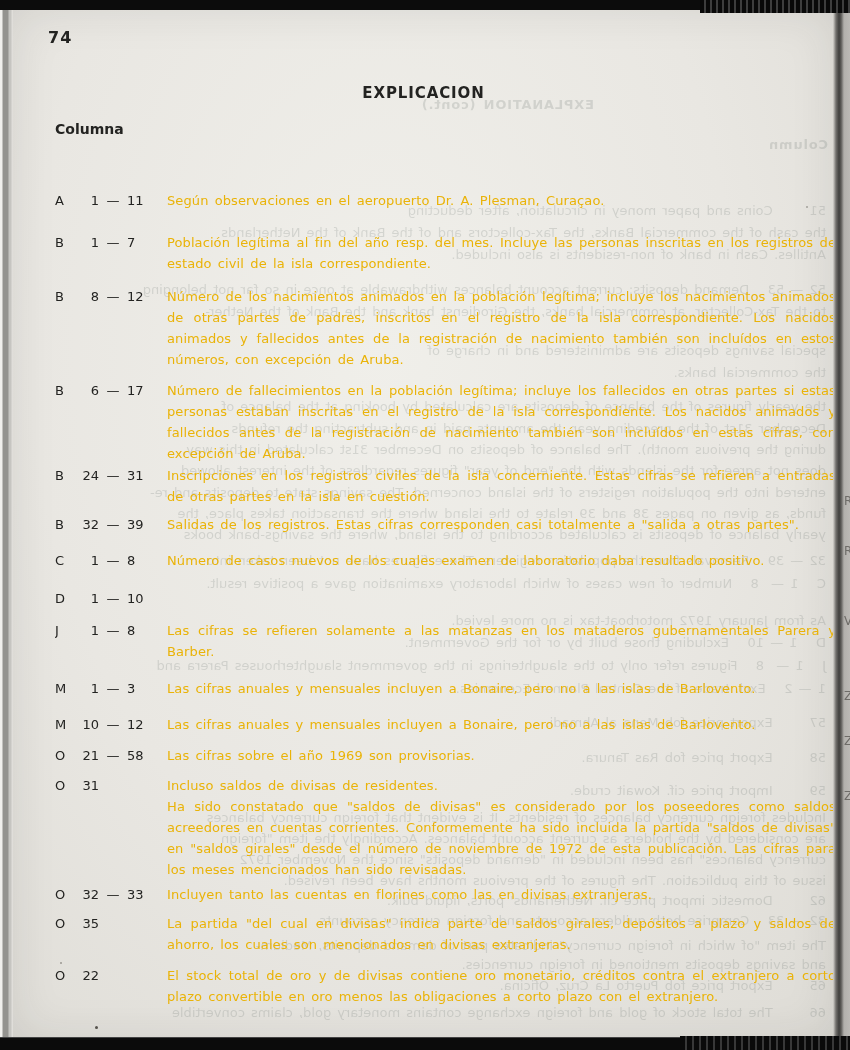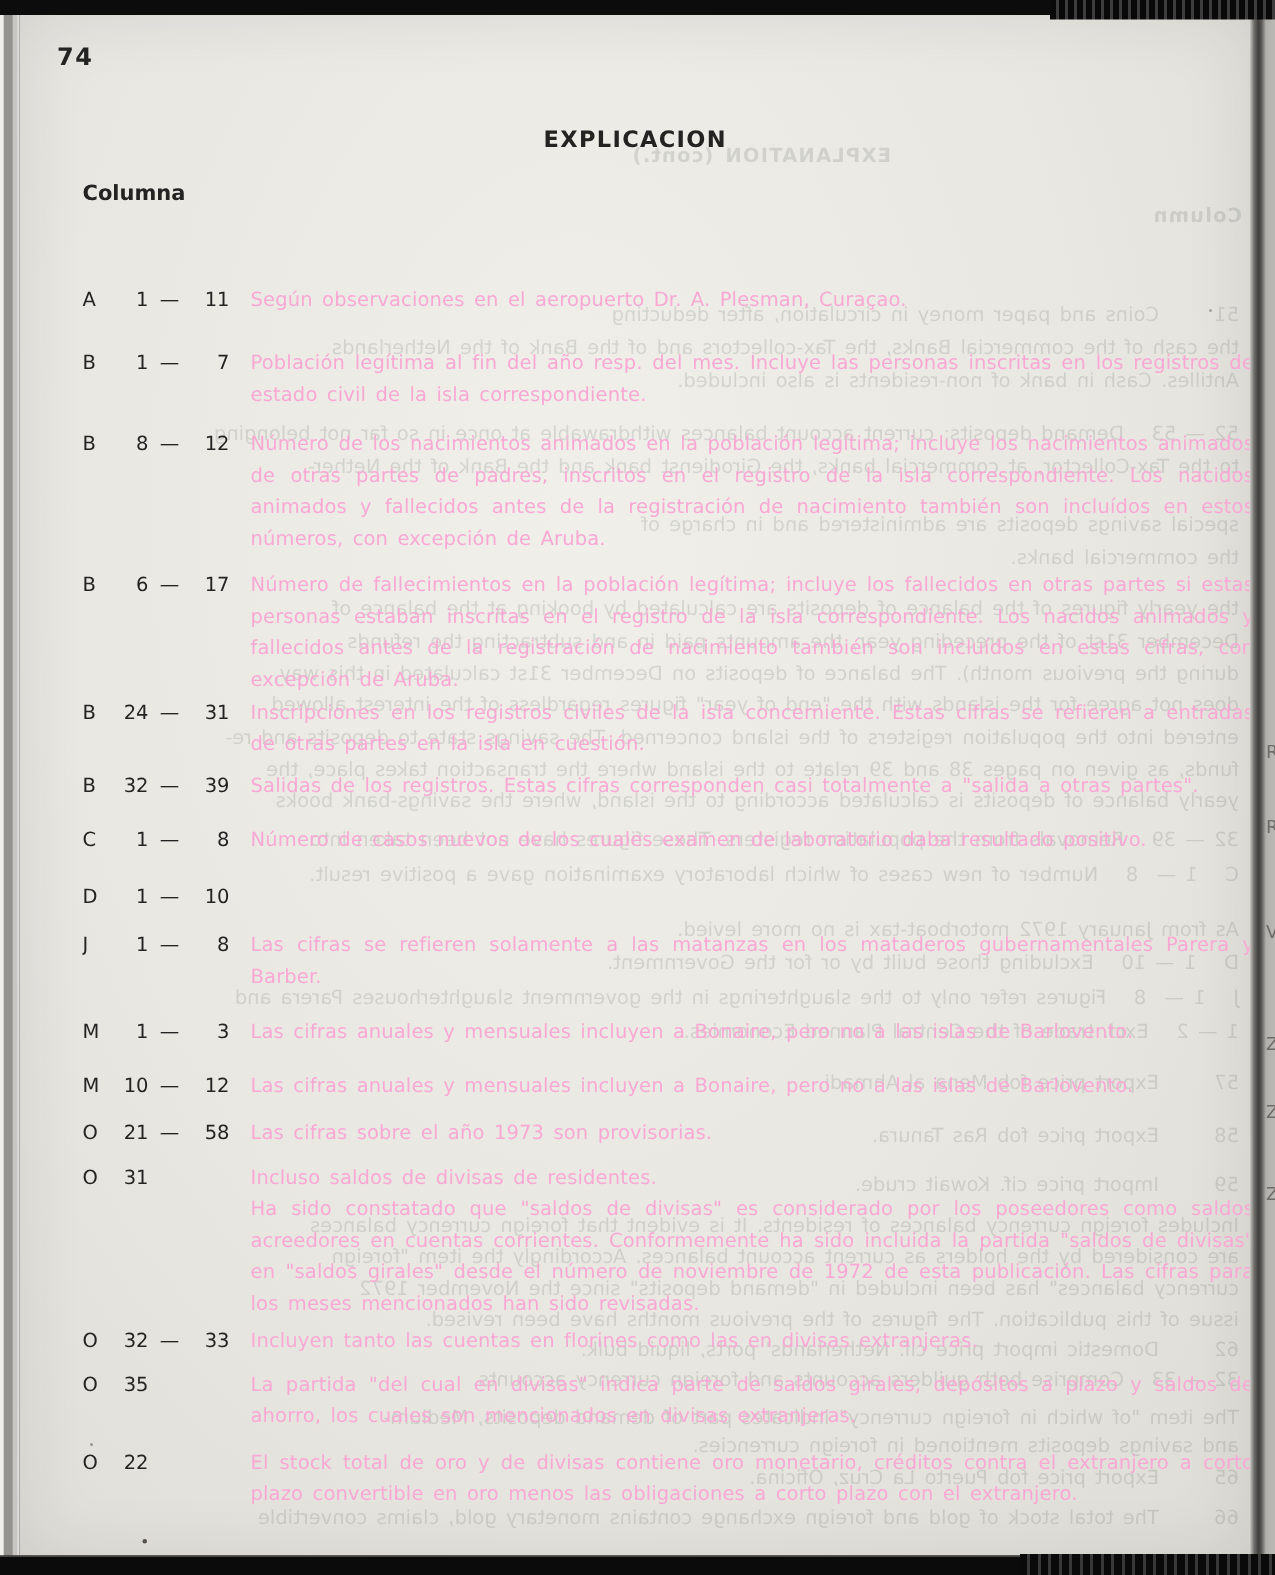--- a/index.html
+++ b/index.html
@@ -31,34 +31,34 @@
   
   .ghost{
     position:absolute;left:13px;top:10px;width:821px;height:1029px;overflow:hidden;
     transform:scaleX(-1);opacity:0.155;color:#46534f;filter:blur(0.4px);
   }
   .ghost-line{position:absolute;left:10px;white-space:pre;font-size:13px;line-height:21px;word-spacing:2px;}
   .ghost-line.head{font-weight:bold;letter-spacing:0.8px;}
 
   
   .ink{color:#232321;}
-  .page-number{position:absolute;left:38px;top:28px;font-size:16px;font-weight:bold;letter-spacing:1px;}
+  .page-number{position:absolute;left:48px;top:28px;font-size:16px;font-weight:bold;letter-spacing:1px;}
   .doc-title{position:absolute;left:13px;top:84px;width:821px;text-align:center;
     font-size:15px;font-weight:bold;letter-spacing:0.9px;}
   .column-header{position:absolute;left:55px;top:121px;font-size:14px;font-weight:bold;}
 
   .entries{position:absolute;left:55px;top:0;width:781px;height:1040px;overflow:hidden;}
   .entry{position:absolute;left:0;width:781px;display:flex;align-items:flex-start;}
   .entry,.entry *{font-size:13px;line-height:21px;}
   .code{flex:none;width:104px;display:flex;color:#232321;}
   .cl{width:24px;}
   .n1{width:20px;text-align:right;}
   .dsh{width:28px;text-align:center;}
-  .n2{width:26px;text-align:right;}
-  .paras{flex:1 1 auto;margin-left:8px;min-width:0;color:#f9a8d4;}
+  .n2{width:26px;text-align:left;}
+  .paras{flex:1 1 auto;margin-left:8px;min-width:0;color:#eab308;}
   .para{text-align:justify;text-justify:inter-word;word-spacing:2px;letter-spacing:0.1px;}
   .para.nowrap{white-space:nowrap;text-align:left;}
 </style>
 </head>
 <body>
 
 <div class="scan">
 
   <div class="paper"></div>
 
@@ -235,21 +235,21 @@
   </div>
 
   <div class="entry" style="top: 745px;">
     <div class="code">
       <span class="cl">O</span>
       <span class="n1">21</span>
       <span class="dsh">—</span>
       <span class="n2">58</span>
     </div>
     <div class="paras">
-          <div class="para nowrap">Las cifras sobre el año 1973 son provisorias.</div>
+          <div class="para nowrap">Las cifras sobre el año 1969 son provisorias.</div>
         </div>
   </div>
 
   <div class="entry" style="top: 775px;">
     <div class="code">
       <span class="cl">O</span>
       <span class="n1">31</span>
       <span class="dsh"></span>
       <span class="n2"></span>
     </div>

